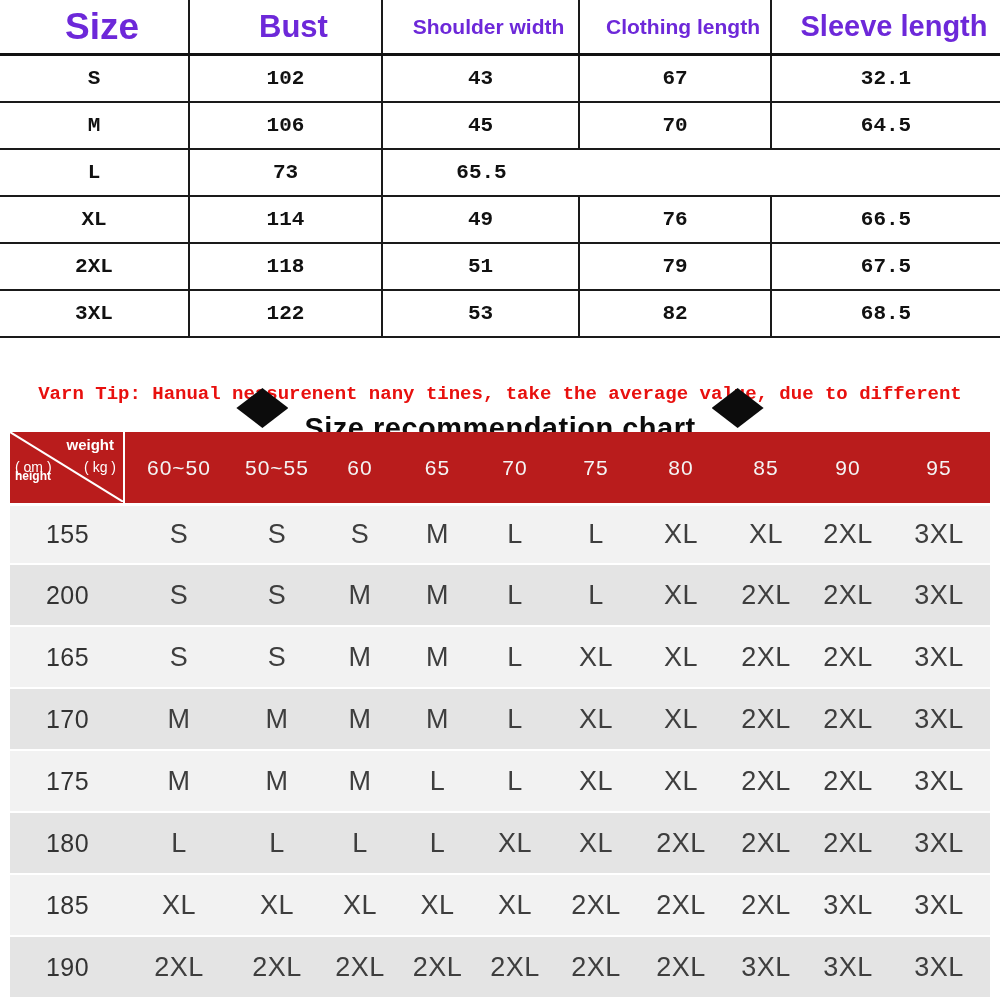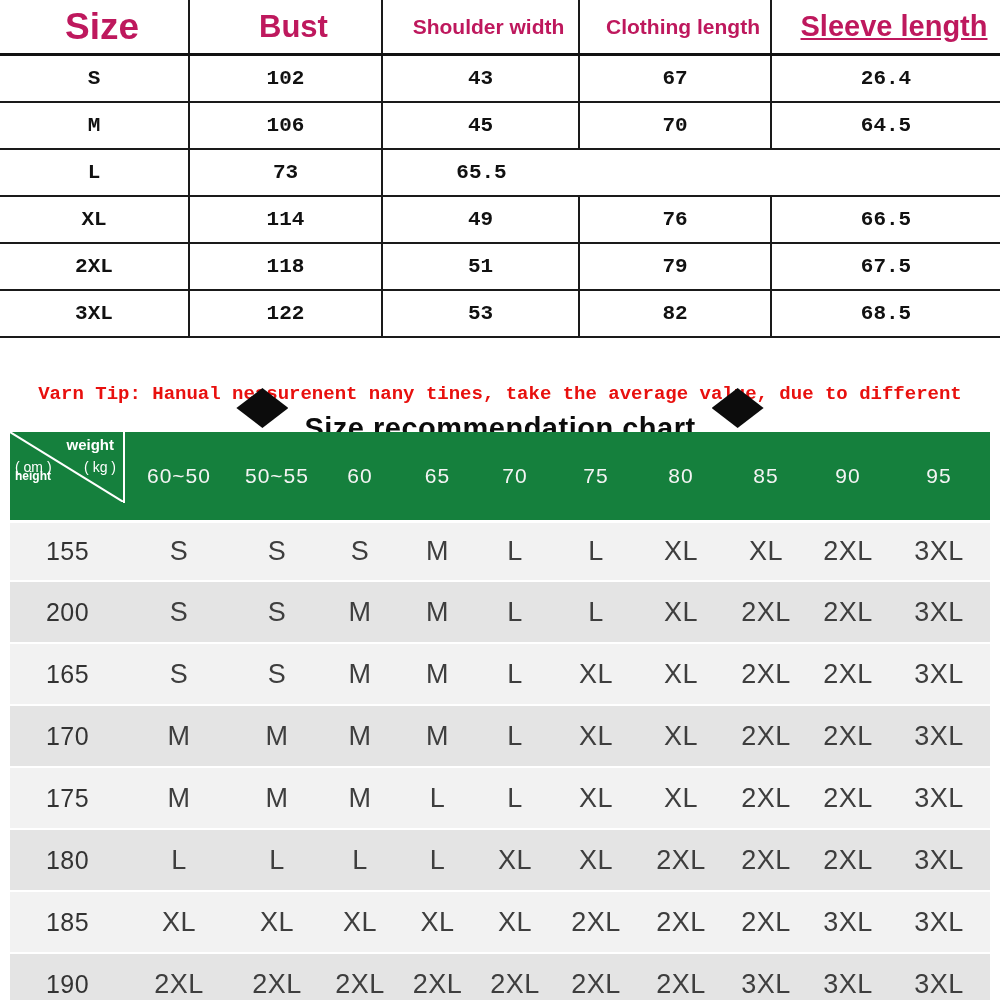--- a/index.html
+++ b/index.html
@@ -6,45 +6,45 @@
   .canvas{position:relative;width:1000px;height:1000px;background:#fff;overflow:hidden;
           font-family:"Liberation Sans",sans-serif;}
 
   
   .size-table{position:absolute;top:0;left:0;width:1000px;}
   .srow{display:grid;grid-template-columns:190px 193px 197px 192px 228px;}
   .srow .cell{display:flex;align-items:center;justify-content:center;
               border-right:2px solid #1a1a1a;box-sizing:border-box;}
   .srow .cell:last-child{border-right:none;}
   .shead{height:53px;border-bottom:3px solid #111;}
-  .shead .cell{font-weight:700;color:#be185d;padding-left:16px;}
+  .shead .cell{font-weight:700;color:#6d28d9;padding-left:16px;}
   .shead .h0{font-size:37px;}
   .shead .h1{font-size:31px;}
   .shead .h2{font-size:21px;}
   .shead .h3{font-size:21px;}
-  .shead .h4{font-size:29px;text-decoration:underline;}
+  .shead .h4{font-size:29px;}
   .sdata{height:45px;border-bottom:2px solid #1a1a1a;
          font-family:"Liberation Mono",monospace;font-weight:700;font-size:21px;color:#111;}
 
   
   .warning{position:absolute;top:334px;left:0;width:1000px;text-align:center;
            font-family:"Liberation Mono",monospace;font-weight:700;font-size:19px;
            line-height:24px;color:#e8100e;white-space:pre;}
 
   
   .title-row{position:absolute;top:386px;left:0;width:1000px;height:44px;
              display:flex;align-items:center;justify-content:center;gap:16px;}
   .diamond{width:52px;height:40px;background:#0c0c0c;
            clip-path:polygon(50% 0,100% 50%,50% 100%,0 50%);}
   .rec-title{font-size:29px;font-weight:700;color:#0c0c0c;letter-spacing:0.5px;margin-top:40px;}
 
   
   .rec-table{position:absolute;top:432px;left:10px;width:980px;}
   .rec-grid{display:grid;grid-template-columns:115px 108px 88px 78px 77px 78px 84px 86px 84px 80px 102px;}
-  .rec-head{background:#15803d;height:88px;color:#f4f4f4;}
+  .rec-head{background:#b91c1c;height:71px;color:#f4f4f4;}
   .rec-head .wc{display:flex;align-items:center;justify-content:center;
                 font-size:21px;letter-spacing:1px;font-weight:400;}
   .corner{position:relative;border-right:2px solid #fff;box-sizing:border-box;height:71px;
           grid-column:1;}
   .corner .lbl{position:absolute;color:#fff;}
   .lbl-weight{top:4px;right:9px;font-size:15px;font-weight:700;}
   .lbl-kg{top:27px;right:7px;font-size:14px;margin-left:44px;}
   .lbl-om{top:27px;left:5px;font-size:14px;}
   .lbl-height{bottom:20px;left:5px;font-size:12px;font-weight:700;}
   .corner svg{position:absolute;inset:0;}
@@ -71,21 +71,21 @@
       <div class="cell h3">Clothing length</div>
       <div class="cell h4">Sleeve length</div>
     </div>
     <div>
 
         <div class="srow sdata">
           <div class="cell">S</div>
           <div class="cell">102</div>
           <div class="cell">43</div>
           <div class="cell">67</div>
-          <div class="cell">26.4</div>
+          <div class="cell">32.1</div>
         </div>
 
         <div class="srow sdata">
           <div class="cell">M</div>
           <div class="cell">106</div>
           <div class="cell">45</div>
           <div class="cell">70</div>
           <div class="cell">64.5</div>
         </div>
 

